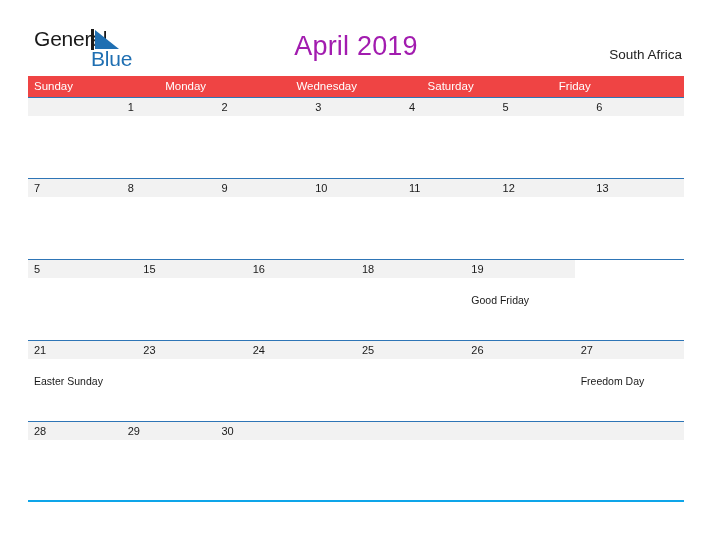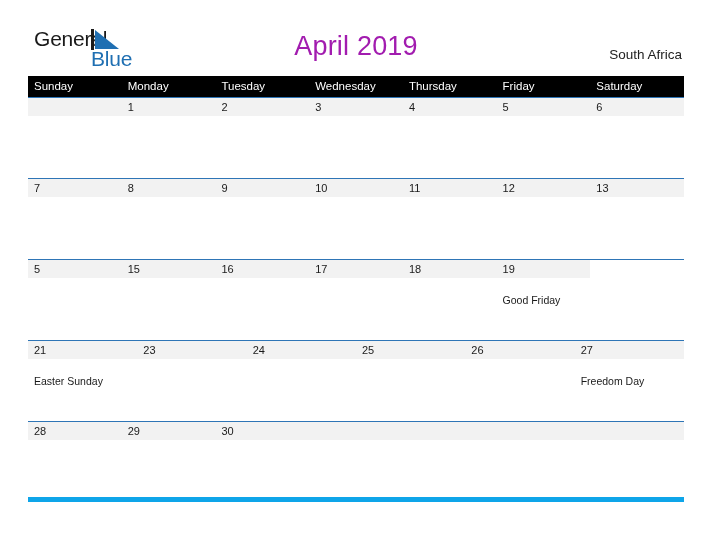--- a/index.html
+++ b/index.html
@@ -113,21 +113,21 @@
     position: absolute;
     left: 28px;
     top: 76px;
     width: 656px;
   }
 
   .weekday-header {
     display: flex;
     width: 656px;
     height: 21px;
-    background: #000000;
+    background: #ef4444;
   }
   .weekday-cell {
     flex: 1 1 0;
     height: 21px;
     line-height: 21px;
     color: #ffffff;
     font-size: 11.5px;
     padding-left: 6px;
     box-sizing: border-box;
     font-family: "Liberation Sans", sans-serif;
@@ -136,21 +136,21 @@
   }
 
   .week-row {
     position: relative;
     width: 656px;
     height: 81px;
     border-top: 1.5px solid #2e75b6;
     box-sizing: border-box;
   }
   .week-row:last-child {
-    border-bottom: 5px solid #0ea5e9;
+    border-bottom: 2px solid #0ea5e9;
   }
 
   .week-cells {
     display: flex;
     width: 656px;
     height: 79.5px;
   }
   .day-cell {
     flex: 1 1 0;
     height: 79.5px;
@@ -208,25 +208,23 @@
     <div class="page-title">April 2019</div>
 
     <div class="region-label">South Africa</div>
   </div>
 
   <div class="calendar">
 
     <div class="weekday-header">
         <div class="weekday-cell">Sunday</div>
         <div class="weekday-cell">Monday</div>
-        <div class="weekday-cell">Tuesday</div>
         <div class="weekday-cell">Wednesday</div>
-        <div class="weekday-cell">Thursday</div>
+        <div class="weekday-cell">Saturday</div>
         <div class="weekday-cell">Friday</div>
-        <div class="weekday-cell">Saturday</div>
       </div>
 
     <div class="week-rows">
         <div class="week-row">
           <div class="week-cells">
             <div class="day-cell empty">
               <div class="day-number-band"></div>
               <div class="day-events"></div>
             </div>
             <div class="day-cell">
@@ -292,24 +290,20 @@
             <div class="day-cell">
               <div class="day-number-band">5</div>
               <div class="day-events"></div>
             </div>
             <div class="day-cell">
               <div class="day-number-band">15</div>
               <div class="day-events"></div>
             </div>
             <div class="day-cell">
               <div class="day-number-band">16</div>
-              <div class="day-events"></div>
-            </div>
-            <div class="day-cell">
-              <div class="day-number-band">17</div>
               <div class="day-events"></div>
             </div>
             <div class="day-cell">
               <div class="day-number-band">18</div>
               <div class="day-events"></div>
             </div>
             <div class="day-cell">
               <div class="day-number-band">19</div>
               <div class="day-events">
                 <div class="event">Good Friday</div>

